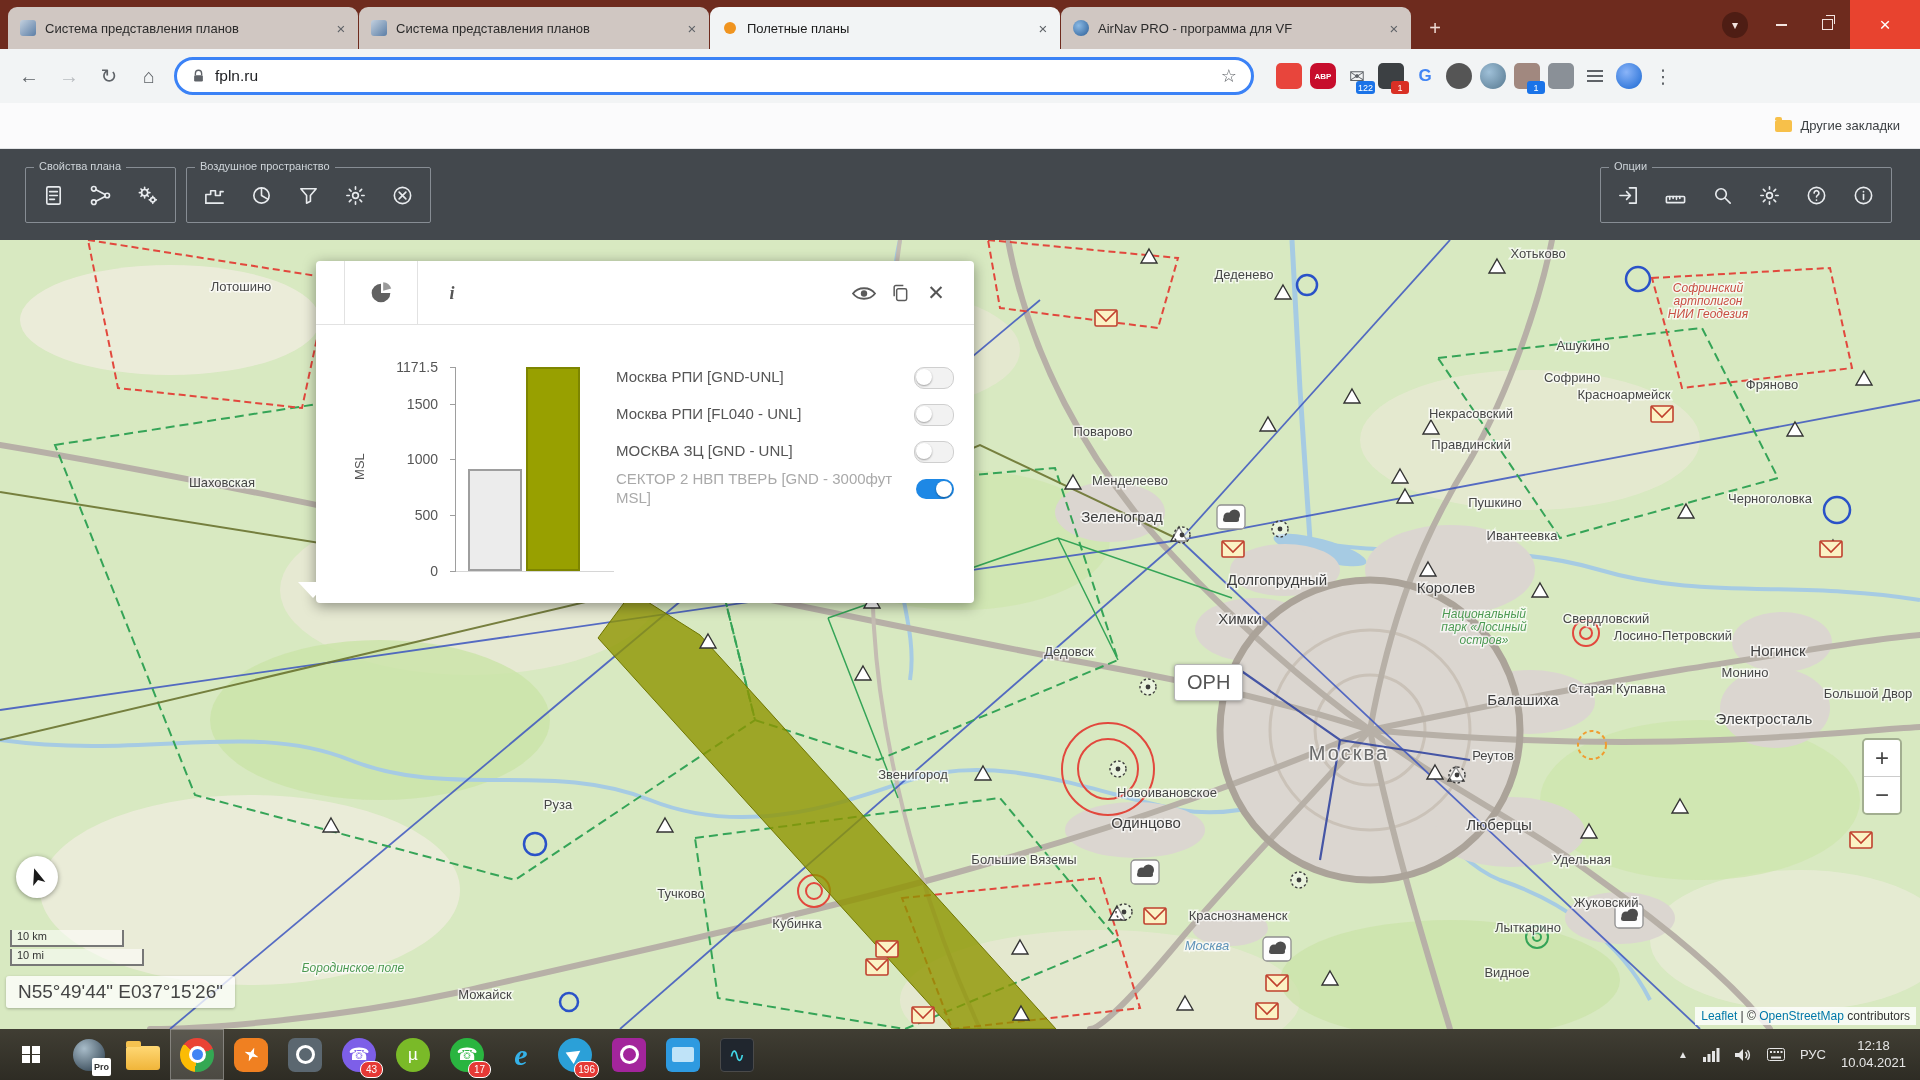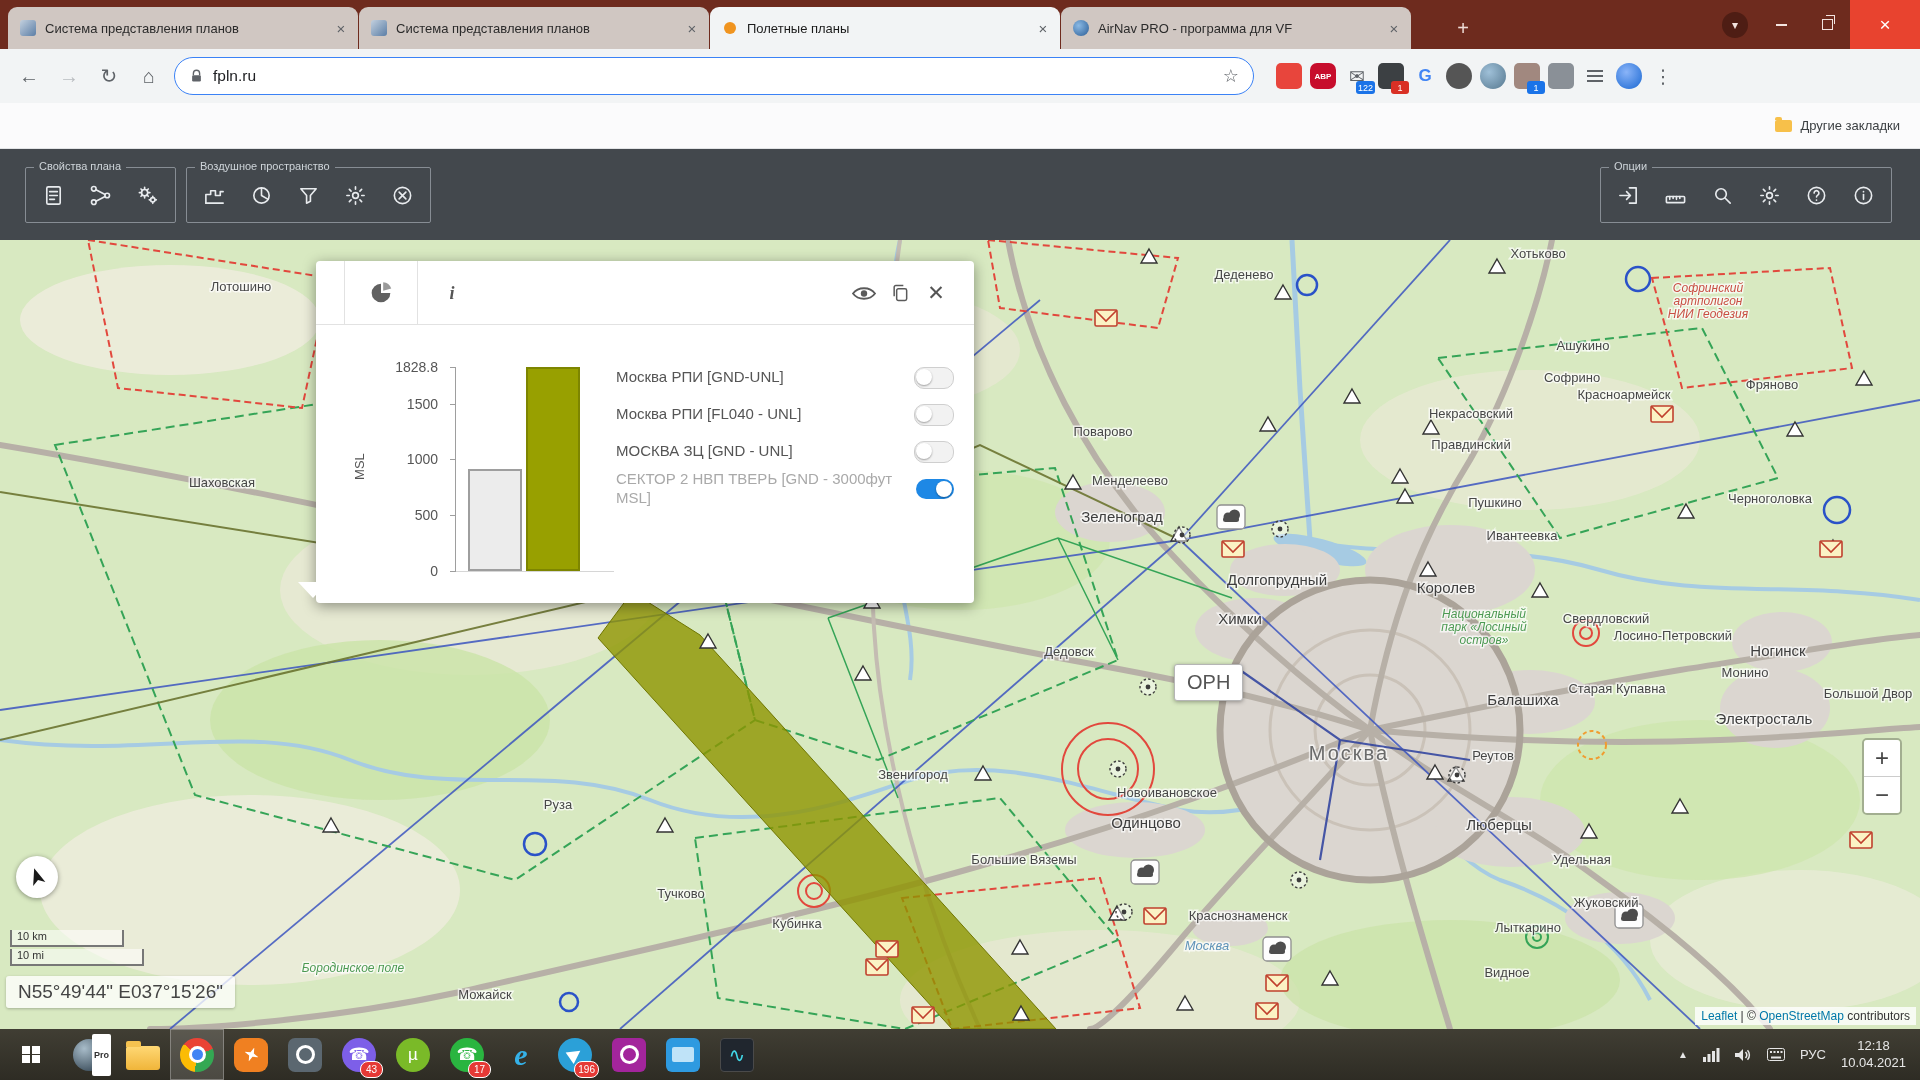--- a/index.html
+++ b/index.html
@@ -1,19 +1,19 @@
 <!DOCTYPE html>
 <html><head>
 <meta charset="utf-8">
 <style>
   html,body{margin:0;padding:0;background:#222;}
   .screen{position:relative;width:1920px;height:1080px;overflow:hidden;background:#d8e9c1;
           font-family:"Liberation Sans",sans-serif;-webkit-font-smoothing:antialiased;}
   
-  .tabbar{position:absolute;top:0;left:0;width:1920px;height:49px;background:#6e2b1e;display:flex;align-items:flex-end;gap:28px;}
+  .tabbar{position:absolute;top:0;left:0;width:1920px;height:49px;background:#6e2b1e;display:flex;align-items:flex-end;}
   .tabs{display:flex;align-items:flex-end;padding-left:8px;}
   .tab{width:350px;height:42px;display:flex;align-items:center;padding:0 8px 0 12px;box-sizing:border-box;
        background:#d0c7c2;border-radius:9px 9px 0 0;margin-right:1px;font-size:13px;color:#2b2b2b;overflow:hidden;}
   .tab.active{background:#f2f4f5;color:#1c1c1c;}
   .tab-title{flex:1;white-space:nowrap;overflow:hidden;text-overflow:ellipsis;}
   .tab-close{width:18px;height:18px;border-radius:50%;display:flex;align-items:center;justify-content:center;
              font-size:15px;color:#5f6368;margin-left:6px;flex:none;}
   .fav{width:16px;height:16px;border-radius:3px;margin-right:9px;flex:none;}
   .fav-doc{background:linear-gradient(135deg,#c3d0de,#5b7ea6);}
   .fav-dot{width:12px;height:12px;border-radius:50%;background:#f0941f;margin:0 11px 0 2px;}
@@ -28,21 +28,21 @@
   .min-glyph{width:11px;height:2px;background:#f3e4e0;display:block;}
   .restore-glyph{width:9px;height:9px;border:1.5px solid #f3e4e0;display:block;position:relative;}
   .restore-glyph::before{content:"";position:absolute;top:-5px;left:3px;width:8px;height:8px;
                          border-top:1.5px solid #f3e4e0;border-right:1.5px solid #f3e4e0;}
   .win-btn.close{width:70px;background:#e8432f;color:#fff;font-size:19px;}
   
   .navbar{position:absolute;top:49px;left:0;width:1920px;height:54px;background:#f2f4f5;display:flex;
           align-items:center;padding:0 14px;box-sizing:border-box;gap:10px;}
   .nav-ic{font-size:20px;color:#5f6368;width:30px;text-align:center;}
   .nav-ic.disabled{color:#b9bcc0;}
-  .url-pill{flex:0 1 1080px;height:38px;border-radius:19px;background:#ffffff;border:1px solid #3b82f6;
+  .url-pill{flex:0 1 1080px;height:38px;border-radius:19px;background:#ffffff;border:3px solid #3b82f6;
             display:flex;align-items:center;padding:0 14px;box-sizing:border-box;gap:9px;}
   .url-text{font-size:15.5px;color:#202124;flex:1;}
   .star{font-size:18px;color:#5f6368;}
   .ext-row{display:flex;align-items:center;margin-left:8px;}
   .ext{width:26px;height:26px;border-radius:5px;position:relative;display:flex;align-items:center;
        justify-content:center;margin:0 4px;}
   .ext-red{background:#e8453c;}
   .ext-abp{background:#c70d2c;border-radius:7px;color:#fff;}
   .ext-abp .ext-label{font-size:8px;font-weight:bold;color:#fff;}
   .ext-mail{color:#5f6368;font-size:19px;}
@@ -141,21 +141,21 @@
   .tb-app{width:54px;display:flex;align-items:center;justify-content:center;position:relative;}
   .tb-app.active{background:rgba(255,255,255,.14);box-shadow:inset 0 0 0 1px rgba(255,255,255,.28);}
   .tb-badge{position:absolute;right:3px;bottom:2px;min-width:15px;height:15px;border-radius:8px;background:#e53935;
             color:#fff;font-size:10px;display:flex;align-items:center;justify-content:center;padding:0 3px;
             border:1px solid #fff;z-index:2;}
   .ic-round{width:34px;height:34px;border-radius:50%;color:#fff;display:flex;align-items:center;justify-content:center;font-size:17px;}
   .ic-plane{width:0;height:0;border-left:7px solid transparent;border-right:7px solid transparent;
             border-bottom:13px solid #fff;transform:rotate(55deg);display:block;}
   .ic-globe{width:32px;height:32px;border-radius:50%;background:radial-gradient(circle at 35% 30%,#a8bcc9,#465866 75%);}
   .ic-pro{position:absolute;right:5px;bottom:4px;background:#fff;color:#333;font-size:9px;font-weight:bold;
-          padding:16px 2px;border-radius:2px;}
+          padding:4px 2px;border-radius:2px;}
   .ic-folder{width:34px;height:24px;background:linear-gradient(#ffd875,#f0b53a);border-radius:3px;position:relative;margin-top:6px;}
   .ic-folder i{position:absolute;top:-5px;left:0;width:15px;height:6px;background:#f5c250;border-radius:2px 2px 0 0;display:block;}
   .ic-chrome{width:34px;height:34px;border-radius:50%;
              background:conic-gradient(from -50deg,#ea4335 0 33%,#34a853 0 66%,#fbbc05 0 100%);
              display:flex;align-items:center;justify-content:center;}
   .ic-chrome-in{width:17px;height:17px;background:#fff;border-radius:50%;display:flex;align-items:center;justify-content:center;}
   .ic-chrome-core{width:11px;height:11px;background:#4285f4;border-radius:50%;}
   .ic-compass{width:34px;height:34px;border-radius:9px;background:#f08021;display:flex;align-items:center;justify-content:center;}
   .ic-compass i{width:15px;height:15px;background:#fff;transform:rotate(22deg);display:block;
                 clip-path:polygon(50% 0,62% 38%,100% 50%,62% 62%,50% 100%,38% 62%,0 50%,38% 38%);}
@@ -676,21 +676,21 @@
           </svg>
         </div>
         <div class="popup-act act-close">✕</div>
       </div>
       <div class="chart-ylabel">MSL</div>
       <div class="chart-ticks" id="chartTicks">
           <div class="tick-lab" style="top: 196px;">0</div>
           <div class="tick-lab" style="top: 140.226px;">500</div>
           <div class="tick-lab" style="top: 84.4514px;">1000</div>
           <div class="tick-lab" style="top: 28.6772px;">1500</div>
-          <div class="tick-lab" style="top: -8px;">1828.8</div>
+          <div class="tick-lab" style="top: -8px;">1171.5</div>
         </div>
       <div class="chart-plot" id="chartPlot">
           <div class="tick-mark" style="top: 204px;"></div>
           <div class="tick-mark" style="top: 148.226px;"></div>
           <div class="tick-mark" style="top: 92.4514px;"></div>
           <div class="tick-mark" style="top: 36.6772px;"></div>
           <div class="tick-mark" style="top: 0px;"></div>
           <div class="chart-bar" title="СЕКТОР 2 НВП ТВЕРЬ [GND - 3000фут MSL]" style="height: 102px; left: 12px; background: rgb(236, 236, 236); border-color: rgb(158, 158, 158);"></div>
           <div class="chart-bar" title="W2146/21 [GND - FL60]" style="height: 204px; left: 70px; background: rgb(152, 160, 0); border-color: rgb(125, 133, 0);"></div>
         </div>

